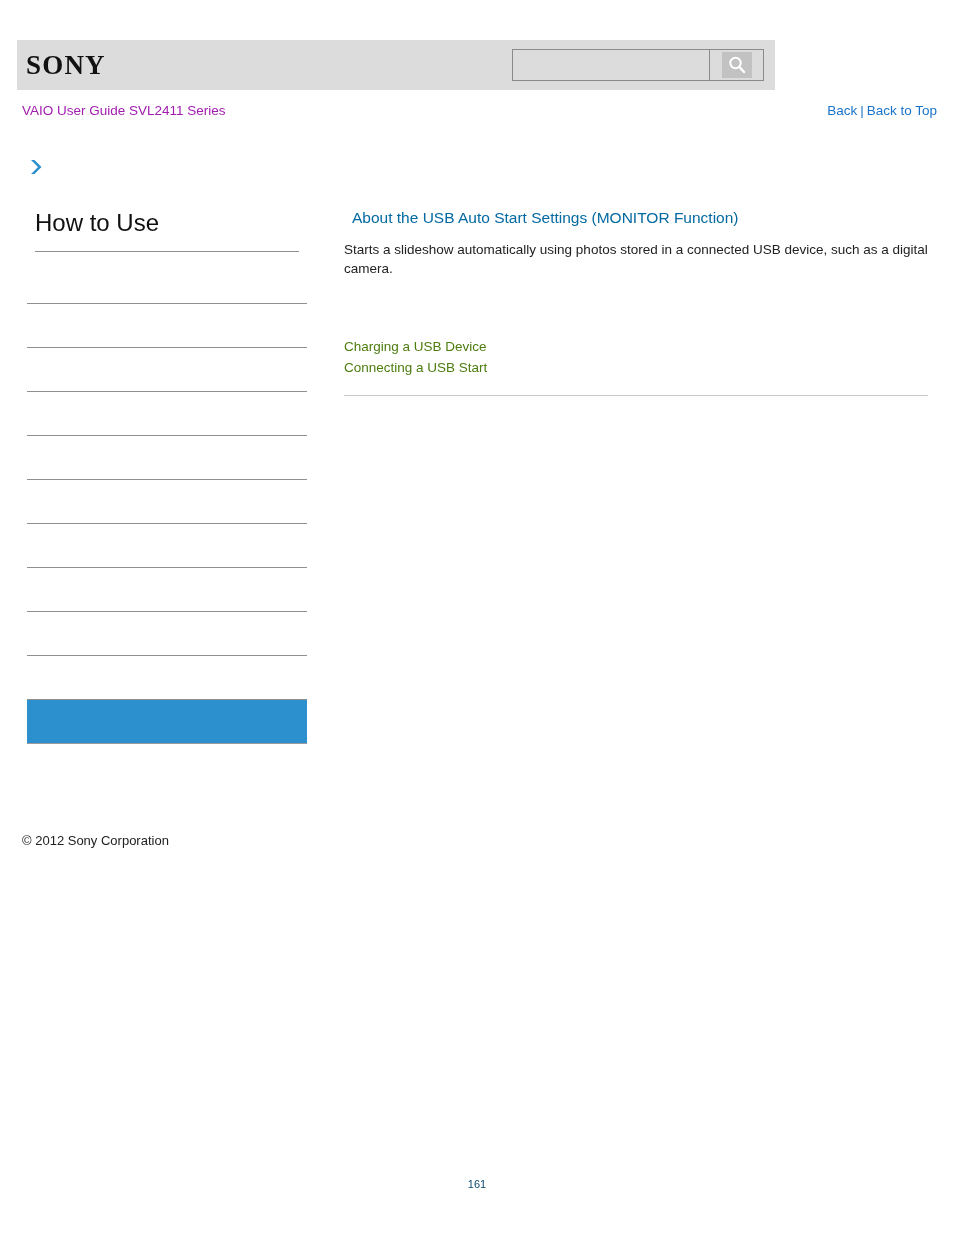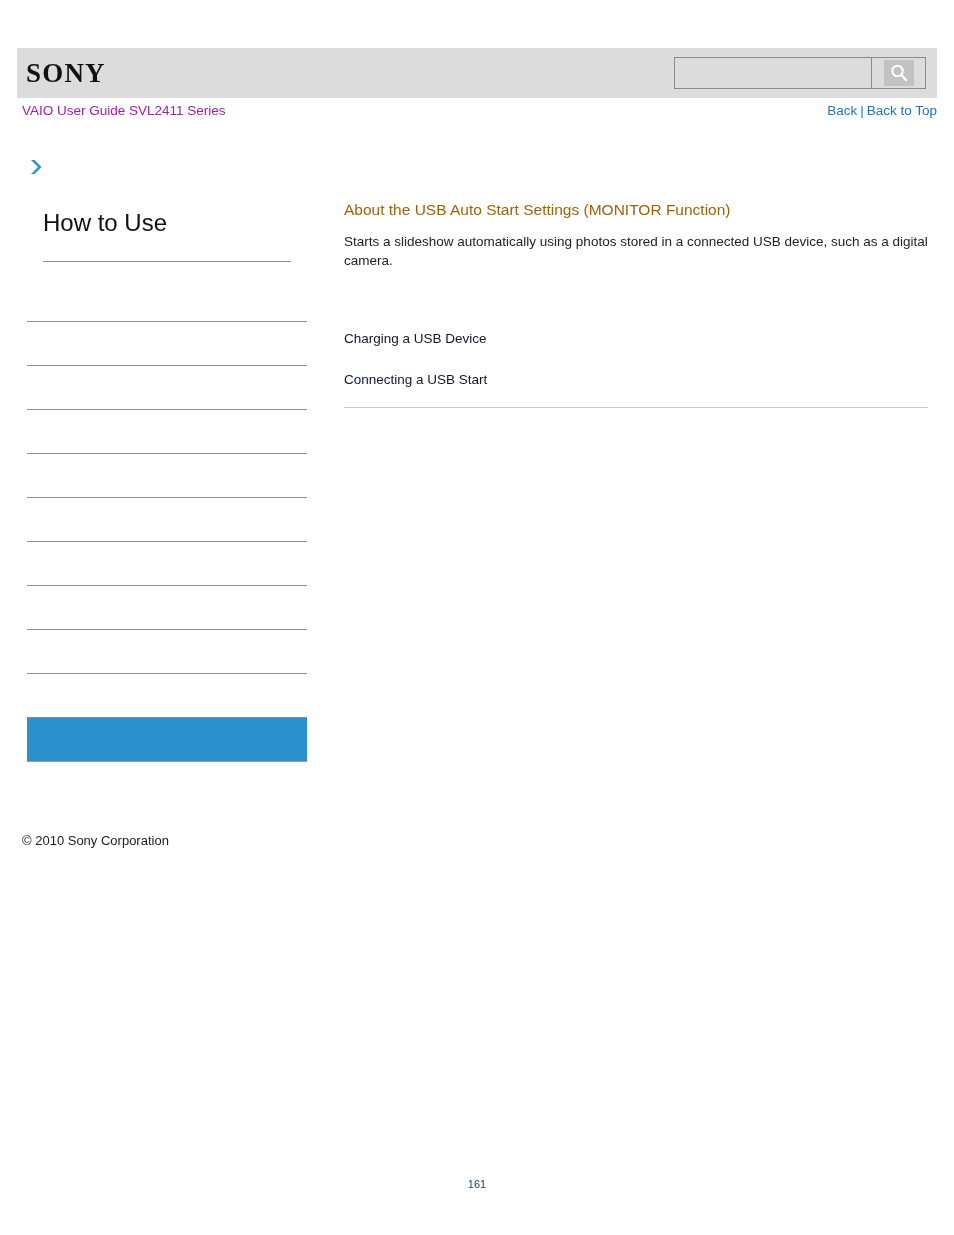--- a/index.html
+++ b/index.html
@@ -13,22 +13,22 @@
     position: relative;
     font-family: "Liberation Sans", sans-serif;
     color: #1a1a1a;
     -webkit-font-smoothing: antialiased;
   }
 
   
   #header-band {
     position: absolute;
     left: 17px;
-    top: 48px;
-    width: 920px;
+    top: 40px;
+    width: 758px;
     height: 50px;
     background: #dcdcdc;
     box-sizing: border-box;
   }
   #sony-logo {
     position: absolute;
     left: 9px;
     top: 8px;
     font-family: "Liberation Serif", serif;
     font-size: 27px;
@@ -116,22 +116,22 @@
   }
   #arrow-icon {
     width: 18px;
     height: 18px;
     margin-bottom: 32px;
   }
   #sidebar-heading {
     font-size: 24px;
     font-weight: normal;
     color: #111111;
-    margin: 16px;
-    padding-bottom: 23px;
+    margin: 8px;
+    padding-bottom: 13px;
     line-height: 30px;
     border-bottom: 1px solid #8f8f8f;
   }
   .nav-item {
     height: 44px;
     border-bottom: 1px solid #8f8f8f;
     box-sizing: border-box;
     display: flex;
     align-items: center;
     font-size: 13.5px;
@@ -153,42 +153,41 @@
   }
 
   
   #main {
     position: absolute;
     left: 344px;
     top: 200px;
     width: 584px;
   }
   #content-heading {
-    margin: 0;
+    margin: 8px;
     font-size: 15.5px;
     font-weight: normal;
-    color: #a16207;
+    color: #0369a1;
     line-height: 20px;
   }
   #content-desc {
     margin: 12px 0 0 0;
     font-size: 13.5px;
     color: #222222;
     line-height: 19px;
   }
   #related-links {
     margin-top: 58px;
   }
   #related-links a {
     display: block;
     font-size: 13.5px;
-    color: #0f172a;
+    color: #4d7c0f;
     text-decoration: none;
     line-height: 21px;
-    margin-top: 20px;
   }
   #content-rule {
     margin-top: 17px;
     height: 1px;
     background: #c9c9c9;
   }
 
   
   #page-number {
     position: absolute;
@@ -264,21 +263,21 @@
       </div>
     <div class="nav-item">
         <span></span>
       </div>
     <div class="nav-item selected">
         <span></span>
       </div>
   </div>
 </div>
 
-<div id="copyright">© 2010 Sony Corporation</div>
+<div id="copyright">© 2012 Sony Corporation</div>
 
 <div id="main">
   <h2 id="content-heading">About the USB Auto Start Settings (MONITOR Function)</h2>
   <p id="content-desc">Starts a slideshow automatically using photos stored in a connected USB device, such as a digital camera.</p>
 
   <div id="related-links">
     <a href="#">Charging a USB Device</a>
     <a href="#">Connecting a USB Start</a>
   </div>
 

